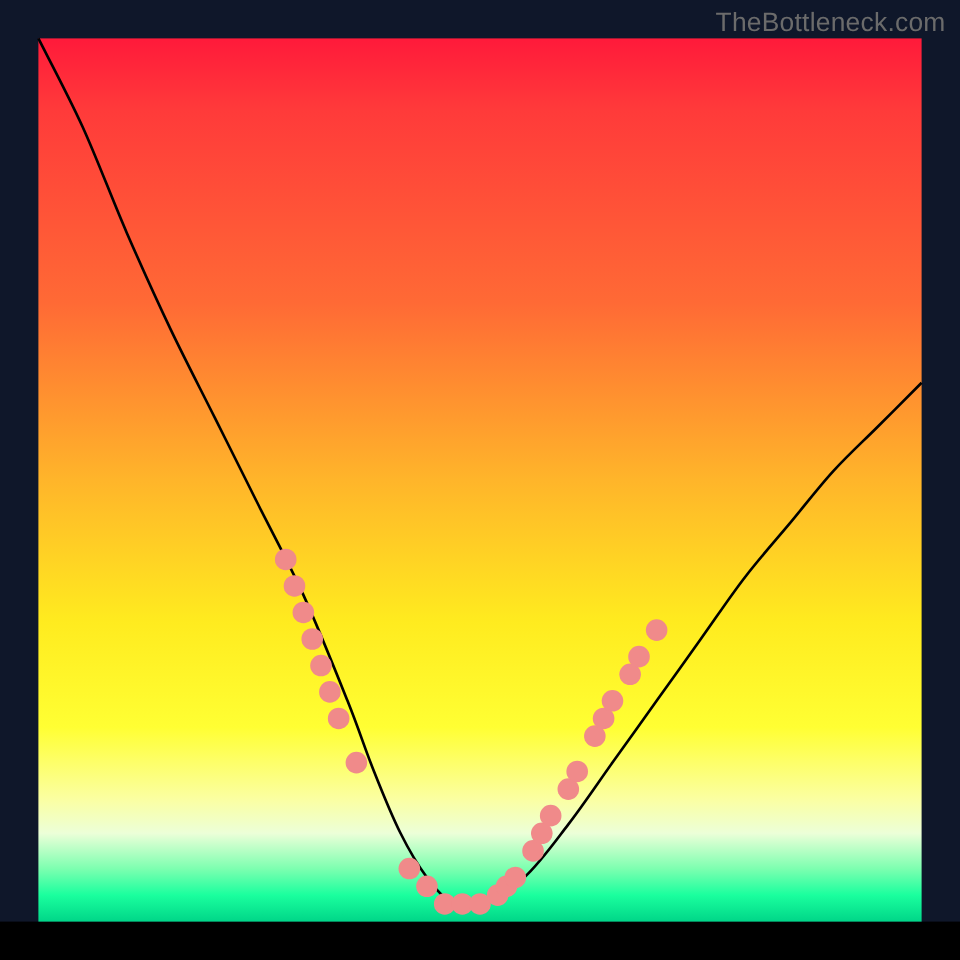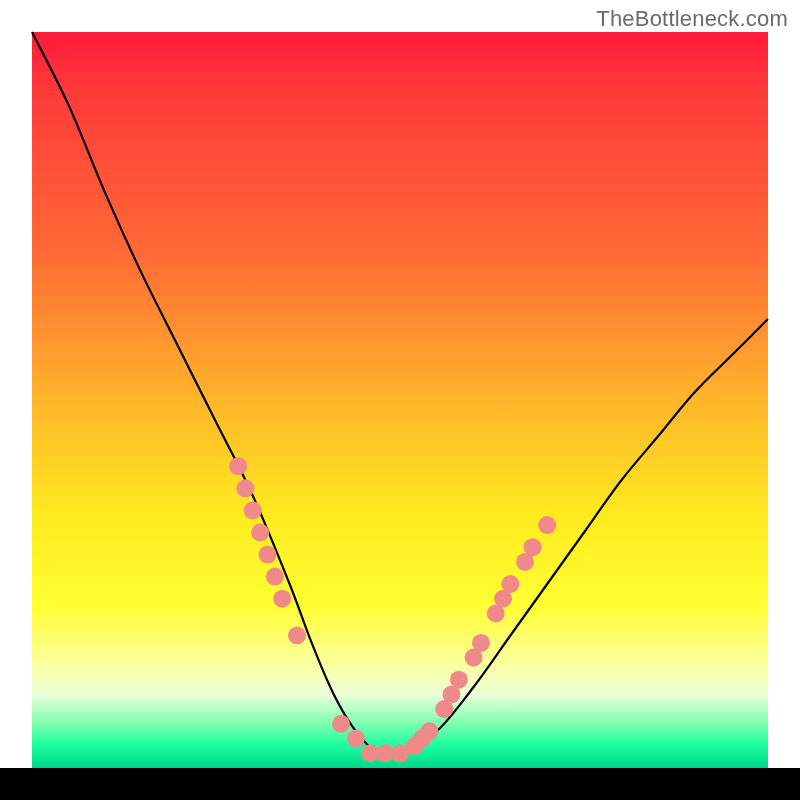--- a/index.html
+++ b/index.html
@@ -10,21 +10,21 @@
     overflow: hidden;
     background: #000;
     font-family: Arial, Helvetica, sans-serif;
   }
   .frame {
     position: absolute;
     left: 0;
     top: 0;
     width: 800px;
     height: 768px;
-    background: #ffffff;
+    background: #0f172a;
   }
   .plot-area {
     position: absolute;
     left: 32px;
     top: 32px;
     width: 736px;
     height: 736px;
     
     background: linear-gradient(to bottom,
       #ff1a3a 0%,

